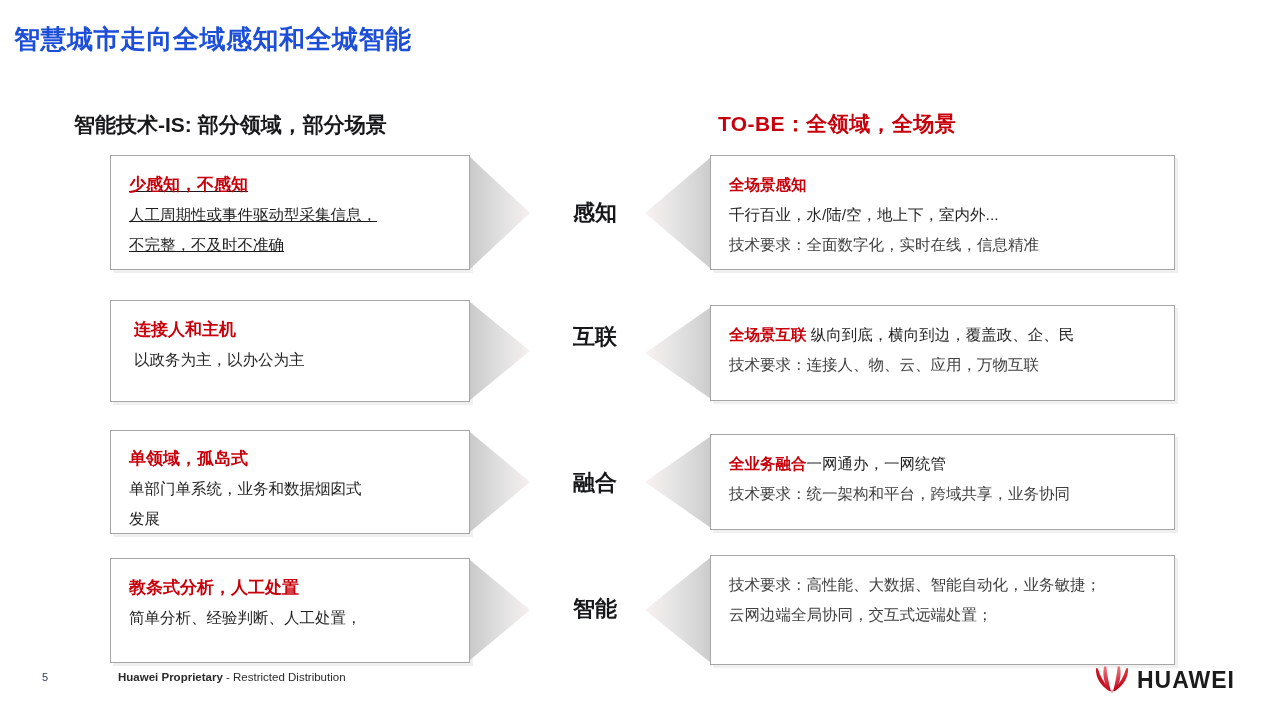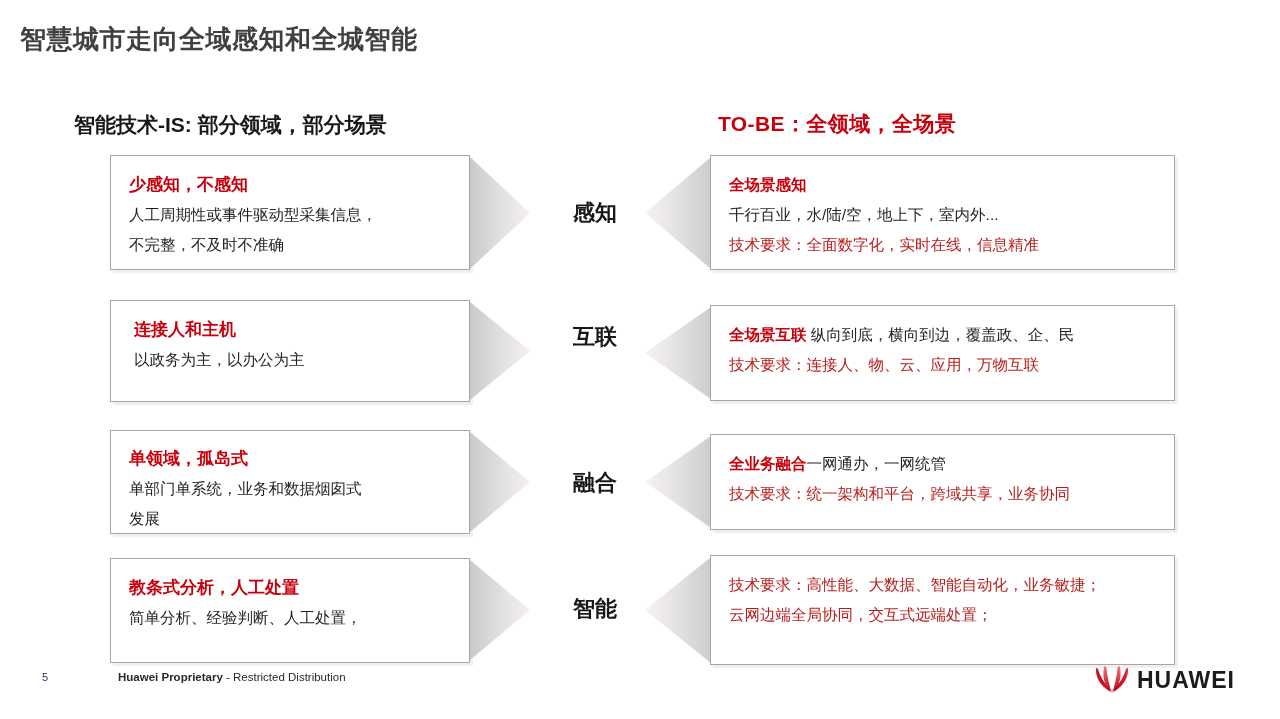--- a/index.html
+++ b/index.html
@@ -12,25 +12,25 @@
     height: 719px;
     position: relative;
     overflow: hidden;
     font-family: "Liberation Sans", "DejaVu Sans", sans-serif;
     color: #1a1a1a;
   }
 
   
   .slide-title {
     position: absolute;
-    left: 20px;
+    left: 14px;
     top: 22px;
     font-size: 26px;
     font-weight: bold;
-    color: #404040;
+    color: #1d4ed8;
     letter-spacing: 0.5px;
     white-space: nowrap;
   }
 
   
   .col-heading {
     position: absolute;
     font-size: 21px;
     font-weight: bold;
     white-space: nowrap;
@@ -54,33 +54,33 @@
     white-space: nowrap;
   }
   .card .title-red {
     font-size: 16.5px;
     font-weight: bold;
     color: #c7000b;
     line-height: 30px;
     white-space: nowrap;
   }
   .card .red {
-    color: #b91c1c;
+    color: #404040;
   }
   .card .inline-red {
     font-weight: bold;
     color: #c7000b;
   }
 
   
   .card.left  { left: 110px; width: 360px; }
   
   .card.right { left: 710px; width: 465px; }
 
-  .lc1 { top: 155px; height: 115px; }
+  .lc1 { top: 155px; height: 115px; text-decoration: underline; }
   .lc2 { top: 300px; height: 102px; padding-left: 23px; }
   .lc3 { top: 430px; height: 104px; font-family: Liberation Mono, monospace; }
   .lc4 { top: 558px; height: 105px; }
 
   .rc1 { top: 155px; height: 115px; }
   .rc2 { top: 305px; height: 96px; }
   .rc3 { top: 434px; height: 96px; }
   .rc4 { top: 555px; height: 110px; }
 
   .card.left .title-red  { font-size: 17px; }

